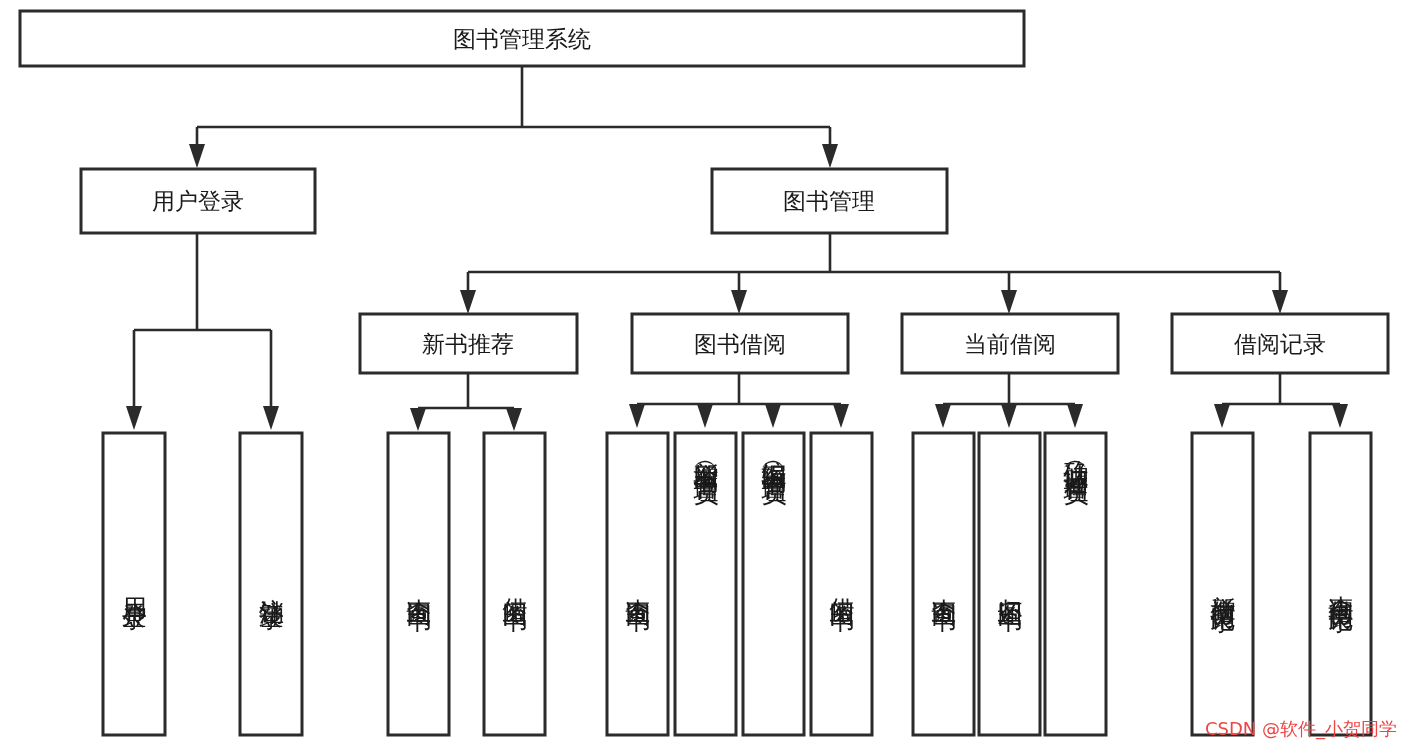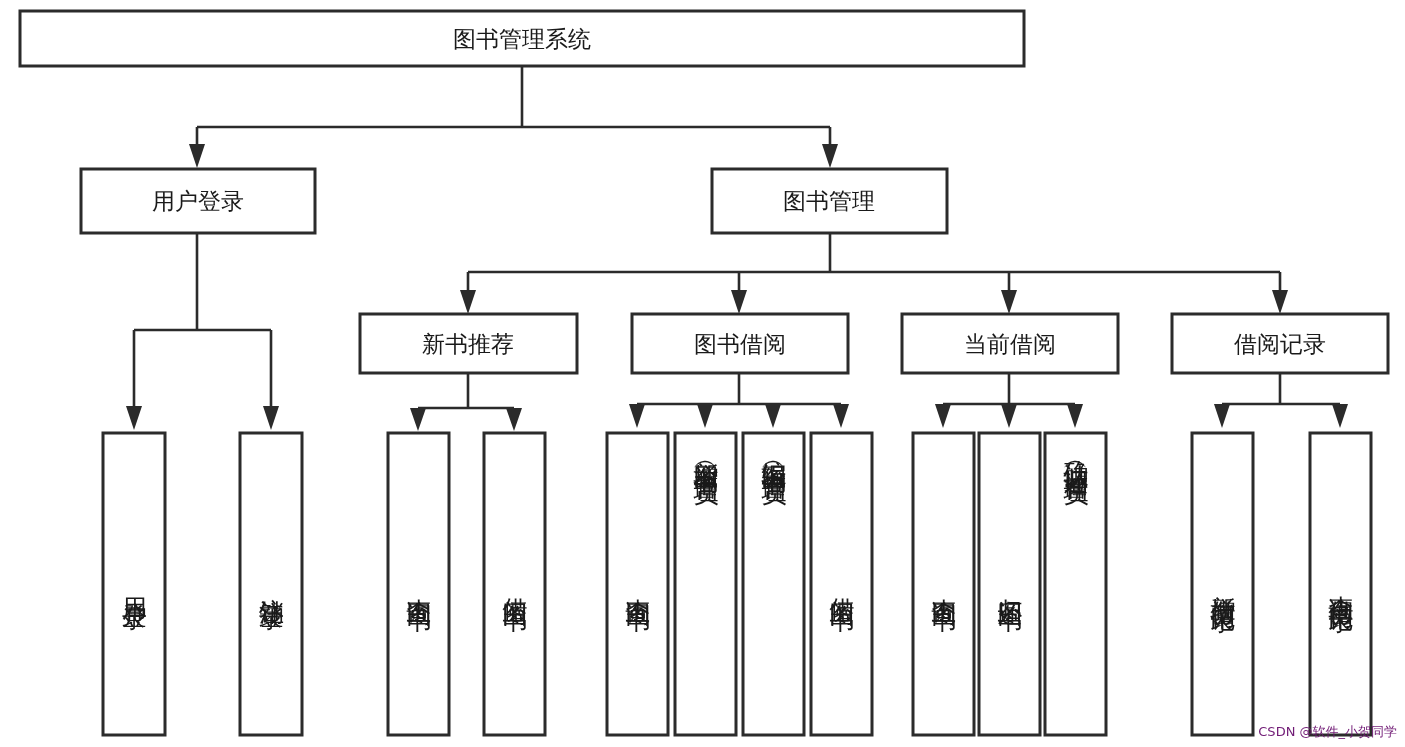--- a/index.html
+++ b/index.html
@@ -71,22 +71,22 @@
     line-height: 1.12;
     letter-spacing: 3px;
     color: #1a1a1a;
     white-space: nowrap;
   }
   .watermark {
     position: absolute;
     right: 8px;
     bottom: 6px;
     font-family: "DejaVu Sans", "Liberation Sans", sans-serif;
-    font-size: 13px;
-    color: #701a75;
+    font-size: 18px;
+    color: #ef4444;
     white-space: nowrap;
     user-select: none;
   }
 </style>
 </head>
 <body>
 
 <div id="diagram-root">
 
   <svg class="diagram" viewBox="0 0 1405 747" xmlns="http://www.w3.org/2000/svg">

